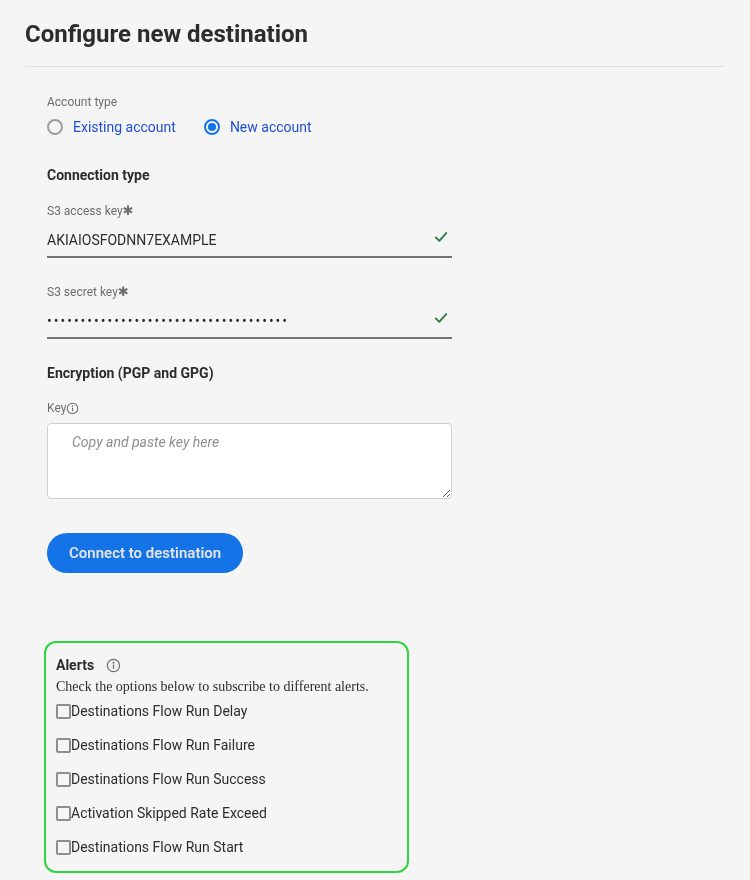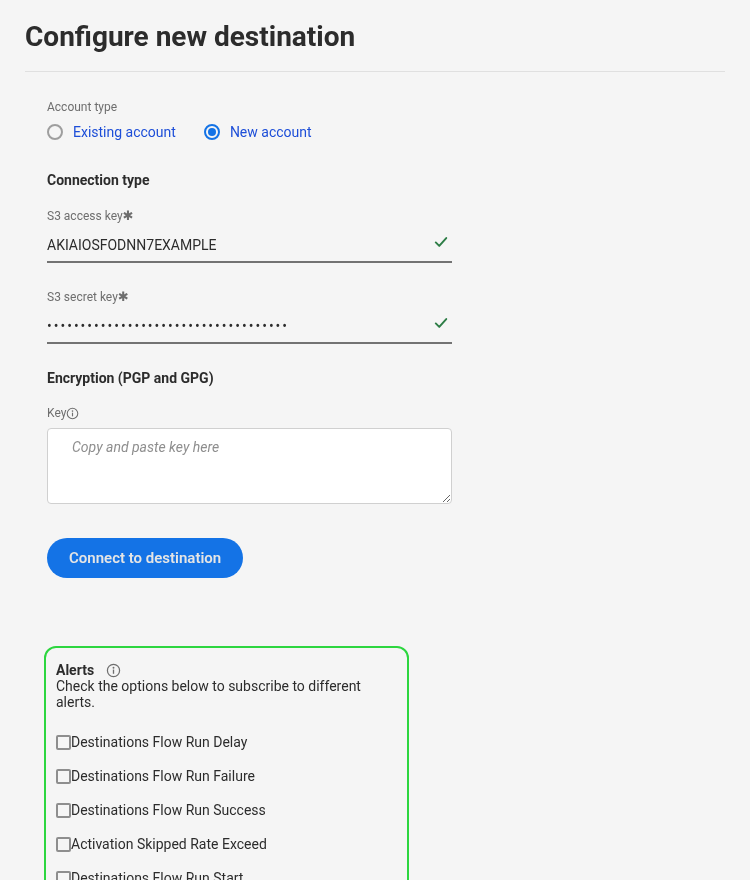--- a/index.html
+++ b/index.html
@@ -9,21 +9,21 @@
     }
     body {
       font-family: -apple-system, BlinkMacSystemFont, "Segoe UI", Roboto, Helvetica, Arial, sans-serif;
       background: #f5f5f5;
       width: 750px;
       height: 880px;
       padding: 20px 25px;
       color: #2c2c2c;
     }
     .page-title {
-      font-size: 28px;
+      font-size: 24px;
       font-weight: 700;
       color: #2c2c2c;
       margin-bottom: 18px;
     }
     .divider {
       height: 1px;
       background: #e0e0e0;
       margin-bottom: 28px;
     }
     .indent {
@@ -159,30 +159,32 @@
       border: 2.5px solid #2dd63f;
       border-radius: 12px;
       padding: 14px 10px 16px 10px;
       width: 365px;
       margin-left: -3px;
     }
     .alerts-header {
       display: flex;
       align-items: center;
       gap: 12px;
+      margin-bottom: 6px;
     }
     .alerts-title {
       font-size: 14px;
       font-weight: 700;
       color: #2c2c2c;
     }
     .alerts-desc {
       font-size: 14px;
       color: #2c2c2c;
-      margin-bottom: 24px;
+      margin-bottom: 8px;
+      font-family: Liberation Serif, serif;
     }
     .checkbox-list {
       display: flex;
       flex-direction: column;
       gap: 18px;
     }
     .checkbox-option {
       display: flex;
       align-items: center;
       cursor: pointer;

